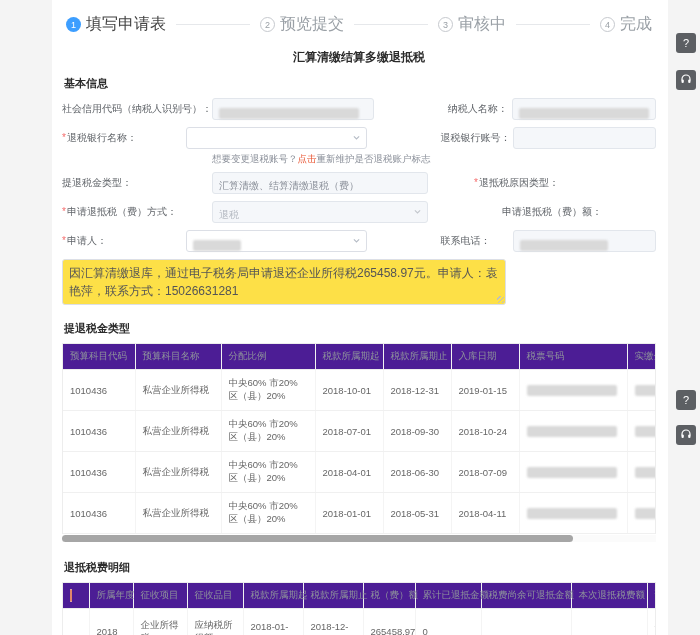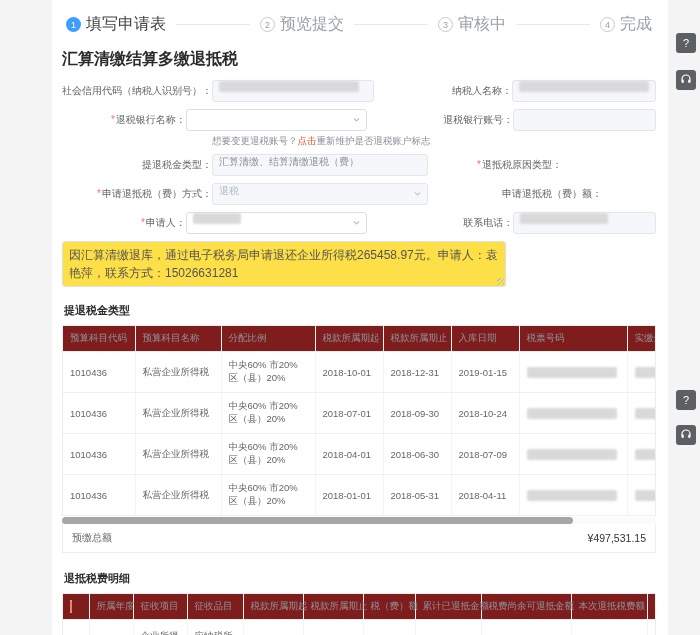--- a/index.html
+++ b/index.html
@@ -12,47 +12,47 @@
   .steps { display:flex; align-items:center; margin:2px 4px 0 4px; }
   .step { display:flex; align-items:center; gap:5px; }
   .step-circle { width:15px; height:15px; border-radius:50%; font-size:9px;
     display:flex; align-items:center; justify-content:center; flex:0 0 auto; }
   .step.active .step-circle { background:#3d9eff; color:#fff; }
   .step:not(.active) .step-circle { background:#fff; border:1px solid #c6c9ce; color:#9aa0a6; }
   .step-label { font-size:16px; color:#9aa0a6; white-space:nowrap; }
   .step.active .step-label { color:#444; }
   .step-line { flex:1; height:1px; background:#e6e8eb; margin:0 10px; }
 
-  .page-title { font-size:16px; font-weight:bold; color:#2b2b2b; margin:14px 0 10px; }
+  .page-title { text-align:center; font-size:12px; font-weight:bold; color:#2b2b2b; margin:14px 0 10px; }
   .section-title { font-size:11px; font-weight:bold; color:#2b2b2b; margin:10px 0 7px 2px; }
 
   
   .form-row { display:flex; align-items:flex-start; margin-bottom:7px; }
-  .lbl { font-size:10px; color:#5f6368; text-align:right; padding-top:4px; white-space:nowrap; }
+  .lbl { font-size:10px; color:#5f6368; text-align:left; padding-top:4px; white-space:nowrap; }
   .lbl.l1 { width:150px; }
   .lbl.l2 { width:88px; }
   .req { color:#f56c6c; margin-right:1px; }
   .ipt { height:22px; border:1px solid #dcdfe6; border-radius:3px; background:#fff;
-    font-size:10px; color:#555; display:flex; align-items:flex-start; padding:0 6px; position:relative; }
+    font-size:10px; color:#555; display:flex; align-items:flex-end; padding:0 6px; position:relative; }
   .ipt.gray { background:#f5f7fa; border-color:#e2e6ec; color:#8a8f99; }
   .w-left { width:216px; }
   .w-right { width:170px; }
   .chevron { position:absolute; right:5px; top:5px; }
   .redacted { height:11px; border-radius:2px; background:#d9d9d9; filter:blur(1.3px); }
   .hint { font-size:9.5px; color:#8a8f99; margin:-3px 0 6px 150px; }
   .hint .link { color:#e8512d; }
   .textarea { border:1px solid #dcdfe6; border-radius:3px; background:#fde047; font-size:12px;
     color:#555; padding:4px 6px; position:relative; line-height:1.5; }
   .resize-h { position:absolute; right:1px; bottom:1px; width:7px; height:7px;
     background:repeating-linear-gradient(135deg, transparent, transparent 2px, #b9bec6 2px, #b9bec6 3px); }
 
   
   .tbl-wrap { border:1px solid #ededed; border-bottom:none; overflow:hidden; width:594px; }
   table { border-collapse:collapse; table-layout:fixed; }
-  th { font-size:9.5px; font-weight:normal; color:#8f949b; background:#7f1d1d;
+  th { font-size:9.5px; font-weight:normal; color:#8f949b; background:#4c1d95;
     text-align:left; padding:6px 7px; border-bottom:1px solid #ededed; border-right:1px solid #f2f2f2; white-space:nowrap; }
   td { font-size:9.5px; color:#666; padding:7px; border-bottom:1px solid #f0f0f0;
     border-right:1px solid #f4f4f4; vertical-align:middle; }
   .scrollbar { width:594px; height:7px; background:#fbfbfb; margin-top:1px; }
   .thumb { height:7px; border-radius:4px; background:#a6a6a6; }
   .tbl-footer { display:flex; justify-content:space-between; align-items:center;
     width:594px; border:1px solid #ededed; border-top:none; padding:7px 9px; }
   .tf-label { font-size:10px; color:#666; }
   .tf-value { font-size:10.5px; color:#333; }
   .checkbox { width:11px; height:11px; border:1px solid #c3c7cd; border-radius:2px; background:#fff; }
@@ -85,20 +85,21 @@
     </div>
     <div class="step-line"></div>
     <div class="step">
       <span class="step-circle">4</span>
       <span class="step-label">完成</span>
     </div>
   </div>
 
   <div class="page-title">汇算清缴结算多缴退抵税</div>
 
+  <div class="section-title">基本信息</div>
 
   <div class="form-row">
     <span class="lbl l1">社会信用代码（纳税人识别号）：</span>
     <div class="ipt gray w-left">
         <div class="redacted" style="width:140px"></div>
       </div>
     <span class="lbl l2" style="margin-left:74px">纳税人名称：</span>
     <div class="ipt gray w-right">
         <div class="redacted" style="width:130px"></div>
       </div>
@@ -246,24 +247,20 @@
             </td>
           <td>
               <div class="redacted" style="width:70px"></div>
             </td>
         </tr>
       </tbody>
     </table>
   </div>
   <div class="scrollbar">
     <div class="thumb" style="width:86%"></div>
-  </div>
-  <div class="tbl-footer">
-    <span class="tf-label">预缴总额</span>
-    <span class="tf-value">¥497,531.15</span>
   </div>
 
   <div class="section-title" style="margin-top:18px">退抵税费明细</div>
 
   <div class="tbl-wrap">
     <table style="width:620px">
       <colgroup>
           <col style="width:26px">
           <col style="width:44px">
           <col style="width:54px">

